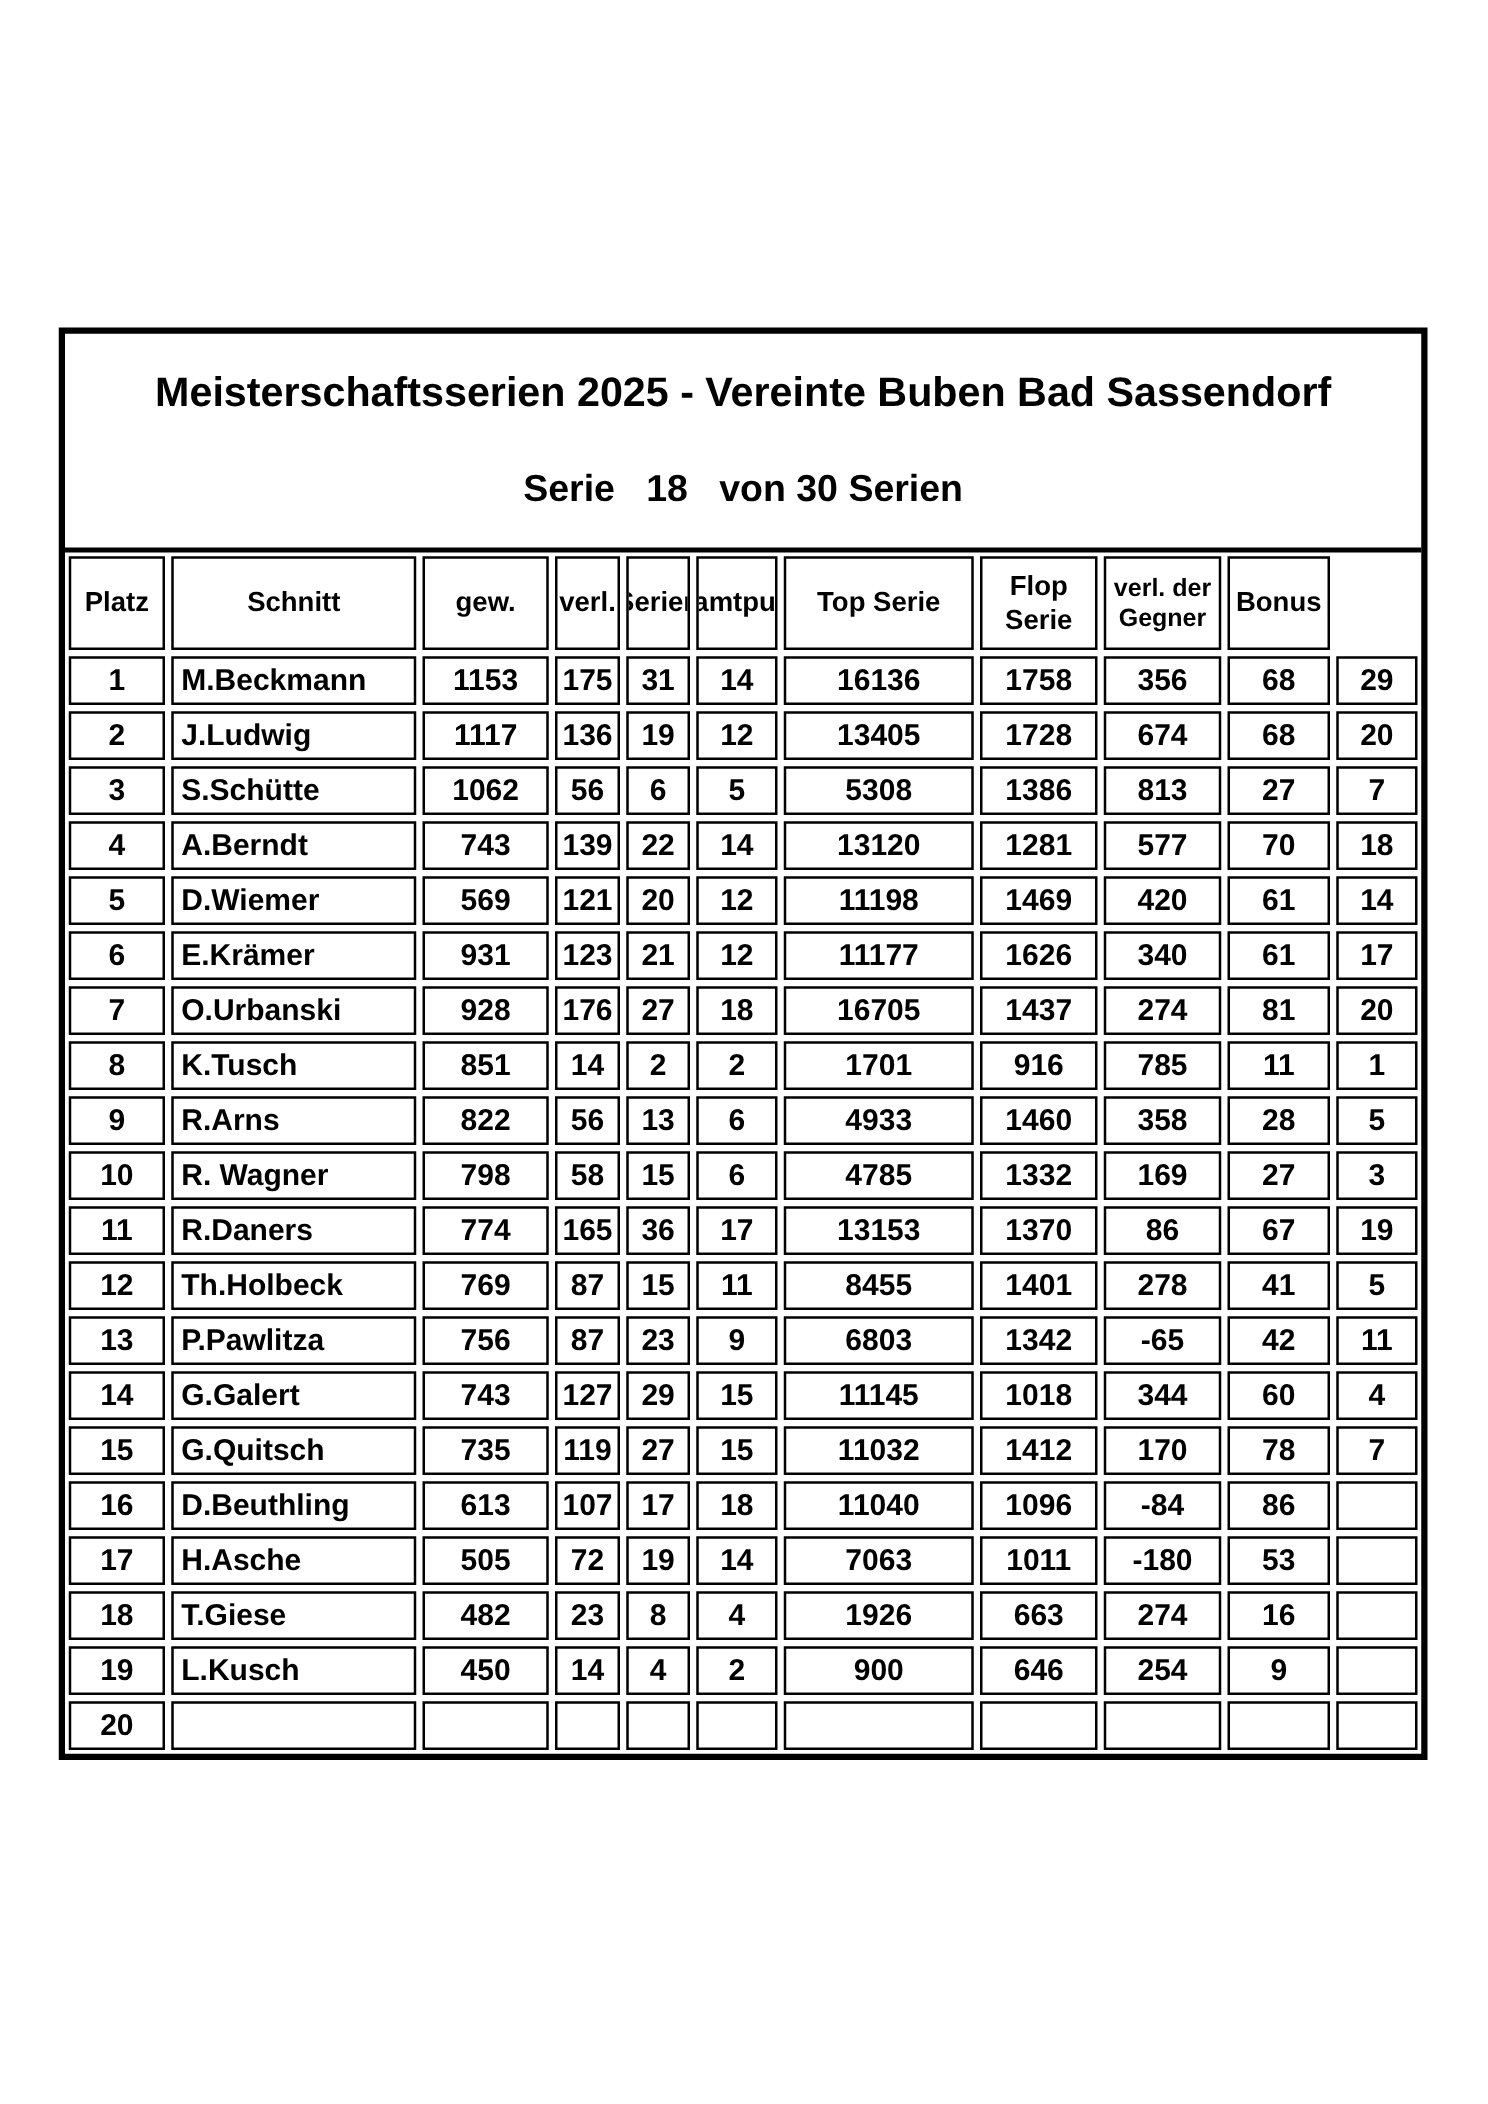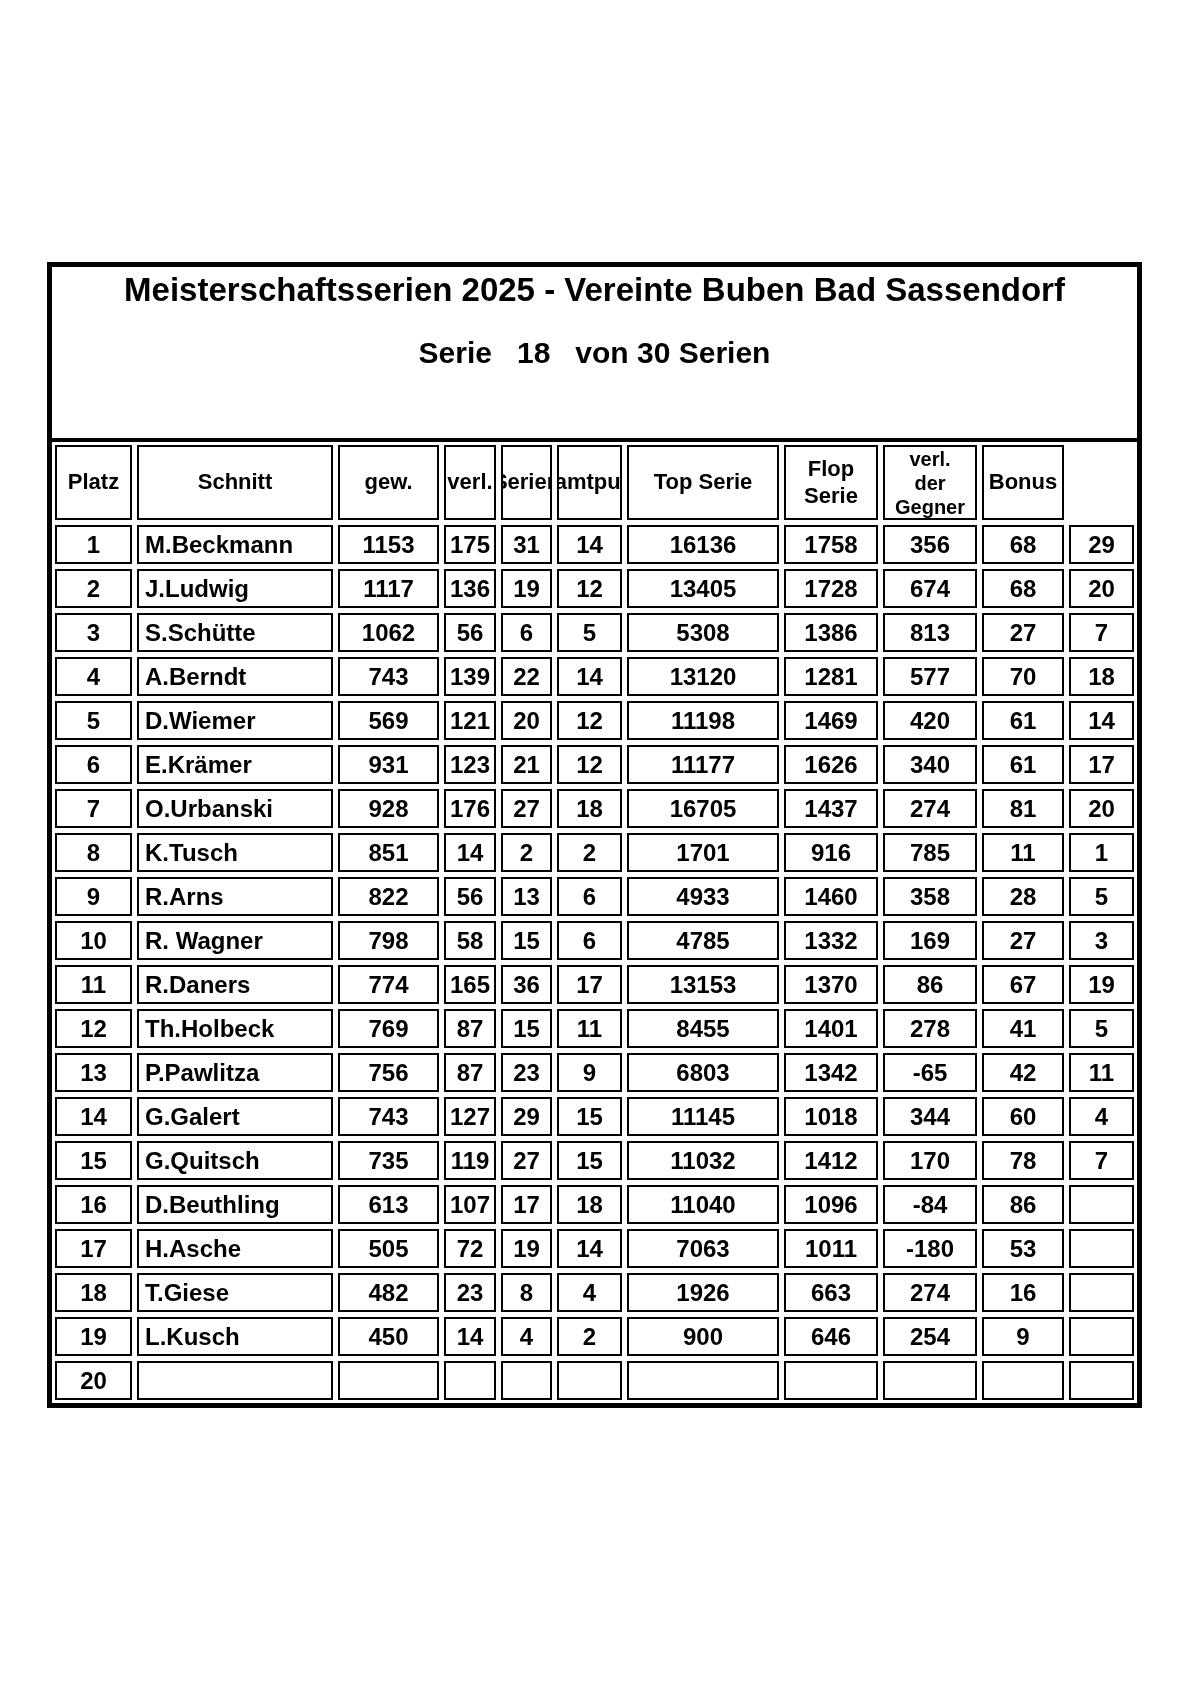--- a/index.html
+++ b/index.html
@@ -25,28 +25,29 @@
     background: #ffffff;
   }
   .title-block {
     height: 168px;
     display: flex;
     flex-direction: column;
     align-items: center;
     justify-content: flex-start;
   }
   .doc-title {
+    margin-top: 24px;
     font-size: 33px;
     font-weight: bold;
     line-height: 40px;
     white-space: pre;
     text-align: center;
   }
   .doc-subtitle {
-    margin-top: 25px;
+    margin-top: 40px;
     font-size: 30px;
     font-weight: bold;
     line-height: 36px;
     white-space: pre;
     text-align: center;
   }
   .title-divider {
     height: 4px;
     background: #000000;
     margin: 0 -3px;
@@ -72,21 +73,21 @@
     overflow: hidden;
   }
   .header-cell {
     height: 75px;
     font-size: 22px;
     line-height: 1.2;
     text-align: center;
   }
   .header-cell.small {
     font-size: 20px;
-    padding: 0 14px;
+    padding: 0 2px;
   }
   .data-cell {
     height: 39px;
     font-size: 24px;
   }
   .name-cell {
     justify-content: flex-start;
     padding-left: 6px;
   }
 </style>

